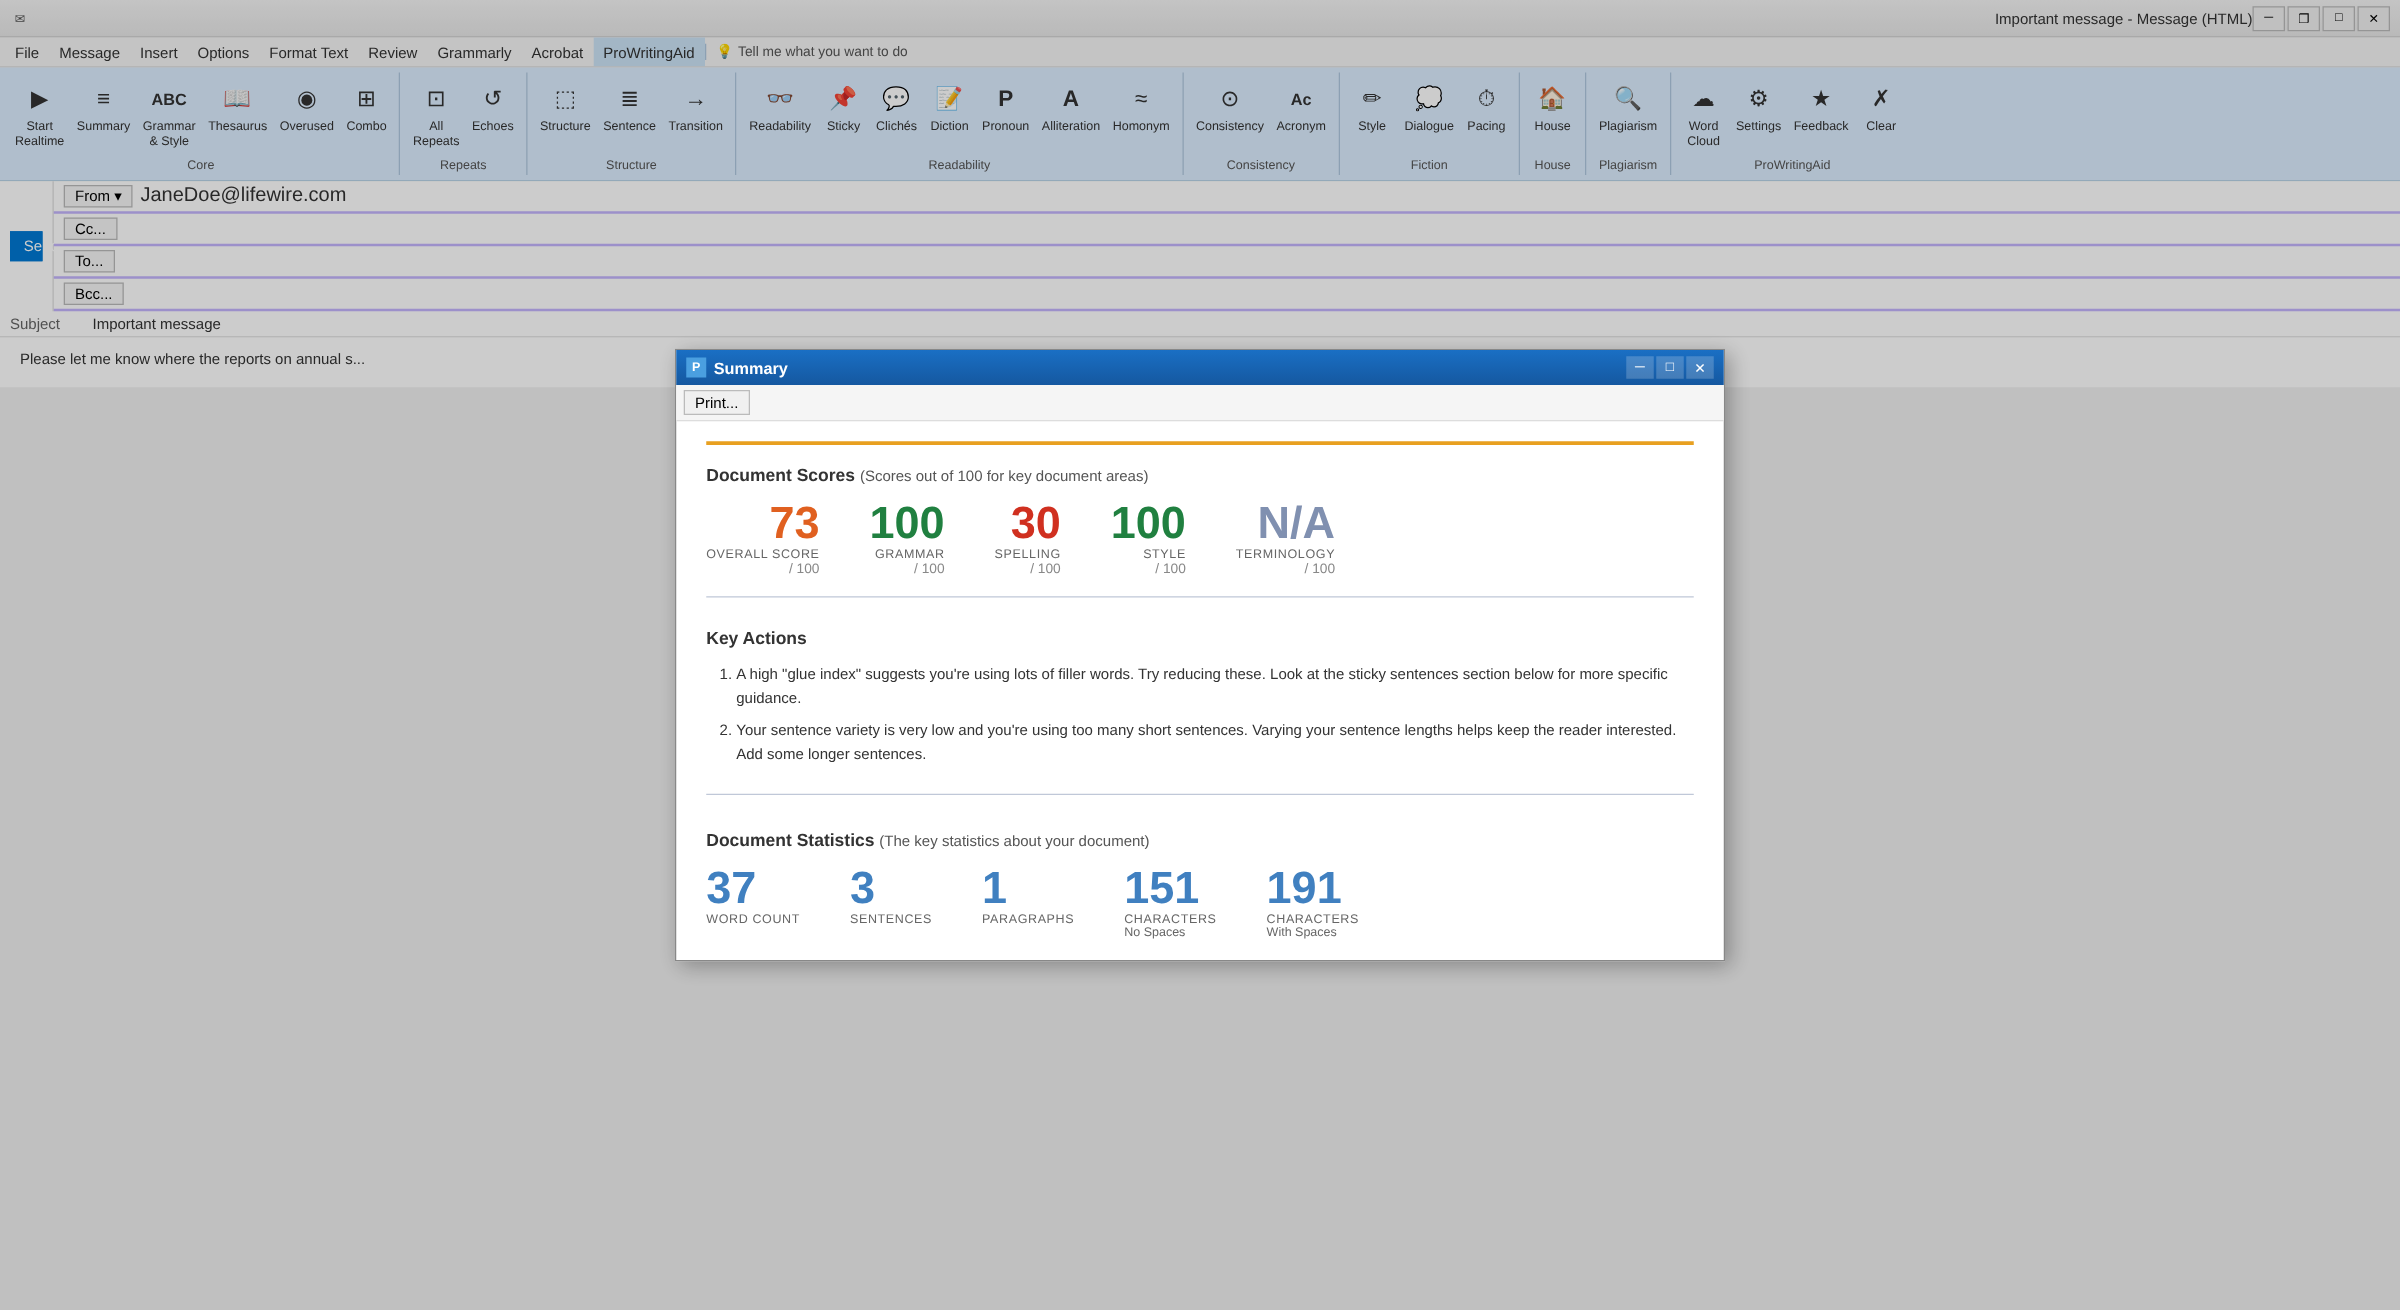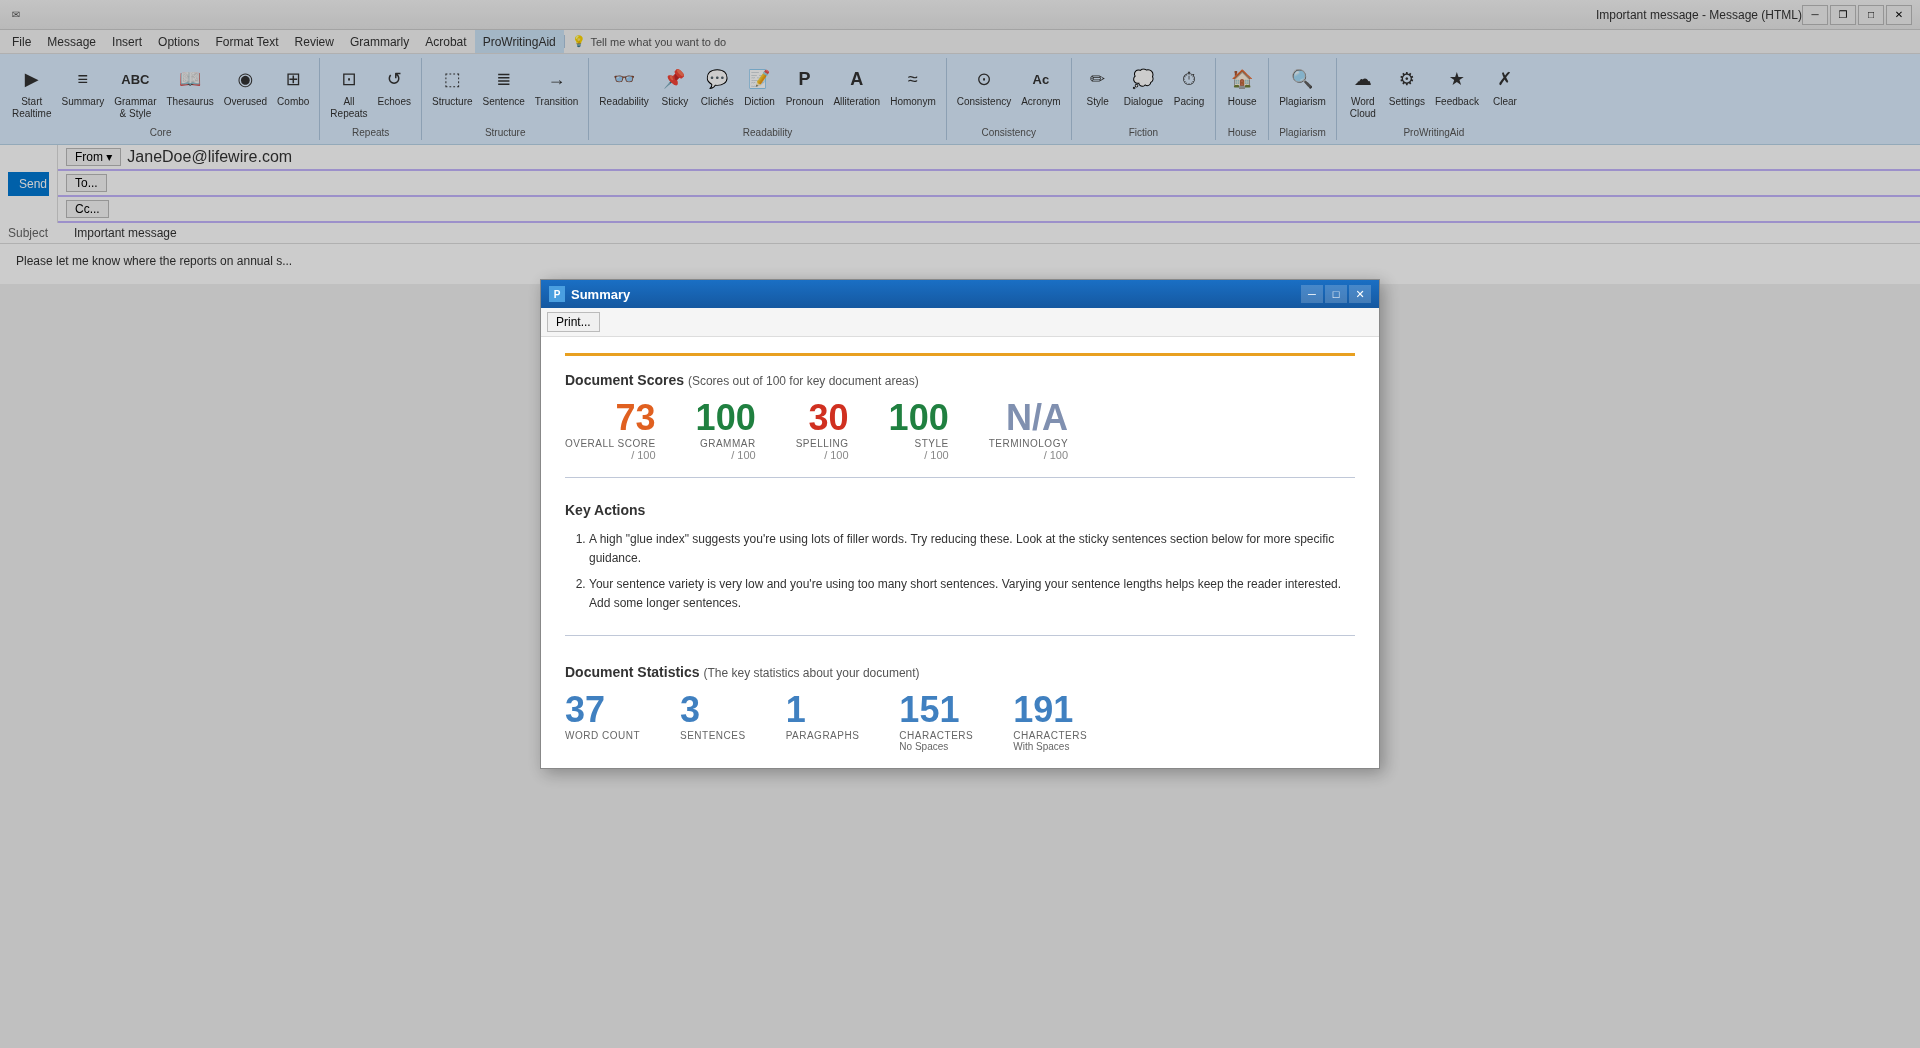--- a/index.html
+++ b/index.html
@@ -144,21 +144,21 @@
       flex: 1;
     }
     .send-btn {
       border: 1px solid #0078d4;
       background: #0078d4;
       color: white;
       padding: 4px 10px;
       font-size: 12px;
       cursor: pointer;
       margin: 4px;
-      width: 41px;
+      width: 26px;
       text-align: center;
     }
     .send-section {
       display: flex;
       flex-direction: column;
       border-right: 1px solid #ddd;
       padding: 4px;
       justify-content: center;
     }
     .email-fields { flex: 1; }
@@ -564,25 +564,29 @@
   <div style="display:flex;">
     <div class="send-section">
       <button class="send-btn">Send</button>
     </div>
     <div class="email-fields">
       <div class="email-row">
         <button class="email-btn">From ▾</button>
         <span class="email-value">JaneDoe@lifewire.com</span>
       </div>
       <div class="email-row">
+        <button class="email-btn">Cc...</button>
+        <span class="email-value"></span>
+      </div>
+      <div class="email-row">
         <button class="email-btn">To...</button>
         <span class="email-value"></span>
       </div>
       <div class="email-row">
-        <button class="email-btn">Cc...</button>
+        <button class="email-btn">Bcc...</button>
         <span class="email-value"></span>
       </div>
     </div>
   </div>
   <div class="subject-row">
     <span class="subject-label">Subject</span>
     <span class="subject-value">Important message</span>
   </div>
 </div>
 

